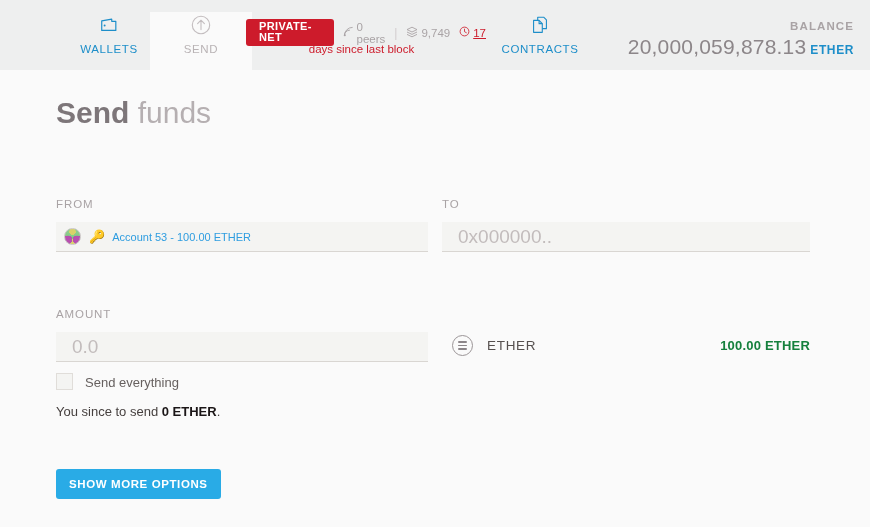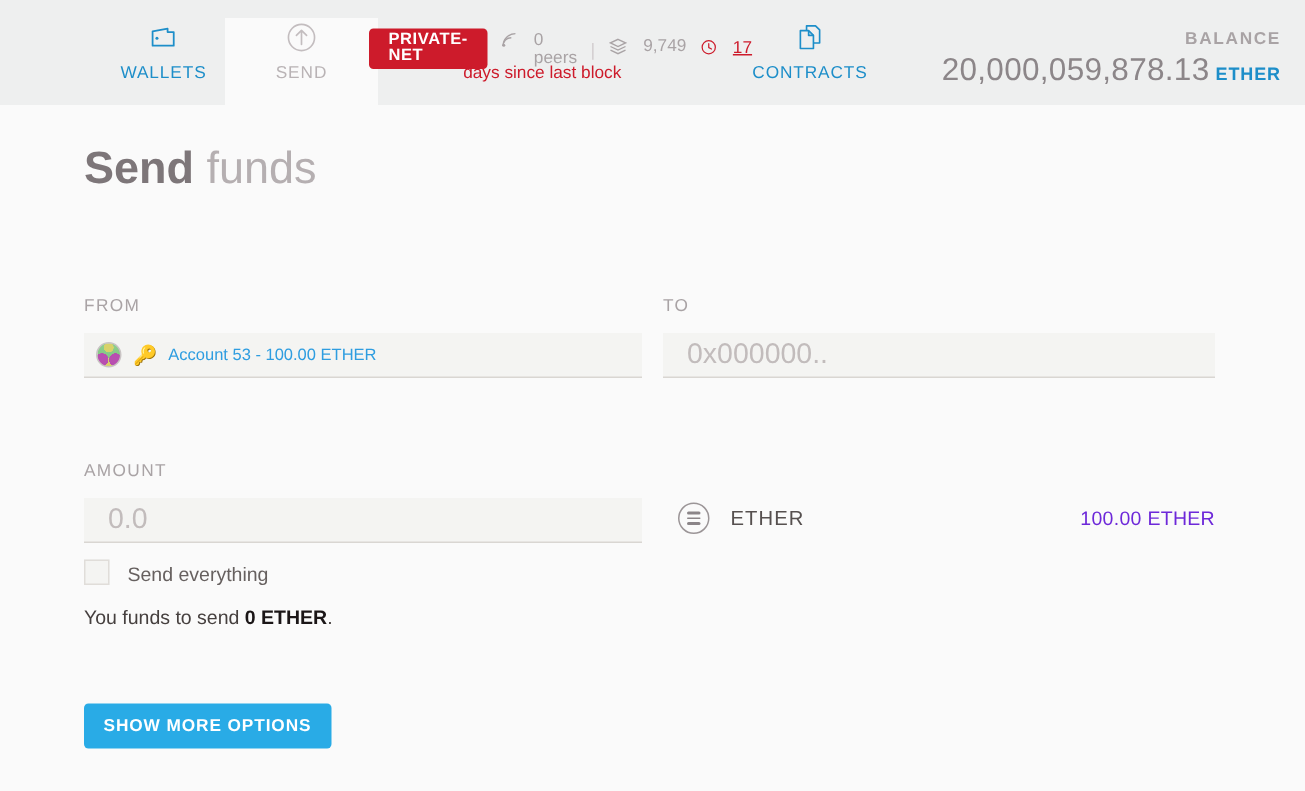--- a/index.html
+++ b/index.html
@@ -45,21 +45,21 @@
   .netblock {
     position: absolute; left: 246px; top: 24px; width: 240px;
     text-align: left;
   }
   .netrow1 { display: flex; align-items: center; height: 17px; }
   .badge {
     background: #cd1b2b; color: #fff; font-size: 11px; font-weight: 700;
     letter-spacing: 0.4px; padding: 2px 13px 3px; border-radius: 3px; line-height: 1;
     display: inline-block;
   }
-  .stat { display: inline-flex; gap: 11px; color: #a9a3a5; font-size: 11.5px; margin-left: 9px; }
+  .stat { display: inline-flex; align-items: center; gap: 3px; color: #a9a3a5; font-size: 11.5px; margin-left: 9px; }
   .stat.red { color: #cd1b2b; }
   .stat.red .stat-val { text-decoration: underline; }
   .sep { color: #d2cdcf; margin-left: 9px; font-size: 12px; }
   .netrow2 {
     color: #cd1b2b; font-size: 11.5px; text-align: center;
     width: 231px; margin-top: 2px;
   }
 
   
   .balance {
@@ -125,21 +125,21 @@
   .ether-icon {
     width: 21px; height: 21px; border-radius: 50%; border: 1px solid #9b9597;
     display: flex; flex-direction: column; align-items: center; justify-content: center; gap: 2px;
     flex: 0 0 auto;
   }
   .ether-icon i { display: block; background: #8b8588; height: 1.5px; border-radius: 1px; }
   .ether-icon i:nth-child(1) { width: 9px; }
   .ether-icon i:nth-child(2) { width: 9px; }
   .ether-icon i:nth-child(3) { width: 9px; }
   .ether-name { margin-left: 14px; font-size: 13.5px; color: #56504f; letter-spacing: 0.7px; }
-  .ether-amount { margin-left: auto; font-size: 13px; color: #6d28d9; letter-spacing: 0.2px; }
+  .ether-amount { margin-left: auto; font-size: 13px; color: #15803d; letter-spacing: 0.2px; font-weight: bold; }
 
   .btn-primary {
     position: absolute; left: 56px; top: 399px;
     background: #29abe6; color: #fff; border: 0; border-radius: 3px;
     font-size: 11.5px; font-weight: 700; letter-spacing: 0.6px;
     padding: 9px 13px; cursor: pointer; font-family: "Liberation Sans", sans-serif;
   }
 </style>
 </head>
 <body>
@@ -262,21 +262,21 @@
   <div class="row-amount">
     <div class="field-label">AMOUNT</div>
     <div class="input">
       <span class="placeholder">0.0</span>
     </div>
     <div class="checkrow">
       <span class="checkbox"></span>
       <span class="checklabel">Send everything</span>
     </div>
     <div class="sendnote">
-      <span>You funds to send </span><b>0 ETHER</b><span>.</span>
+      <span>You since to send </span><b>0 ETHER</b><span>.</span>
     </div>
   </div>
 
   <div class="row-ether">
     <div class="ether-row">
       <span class="ether-icon">
         <i></i>
           <i></i>
           <i></i>
       </span>

